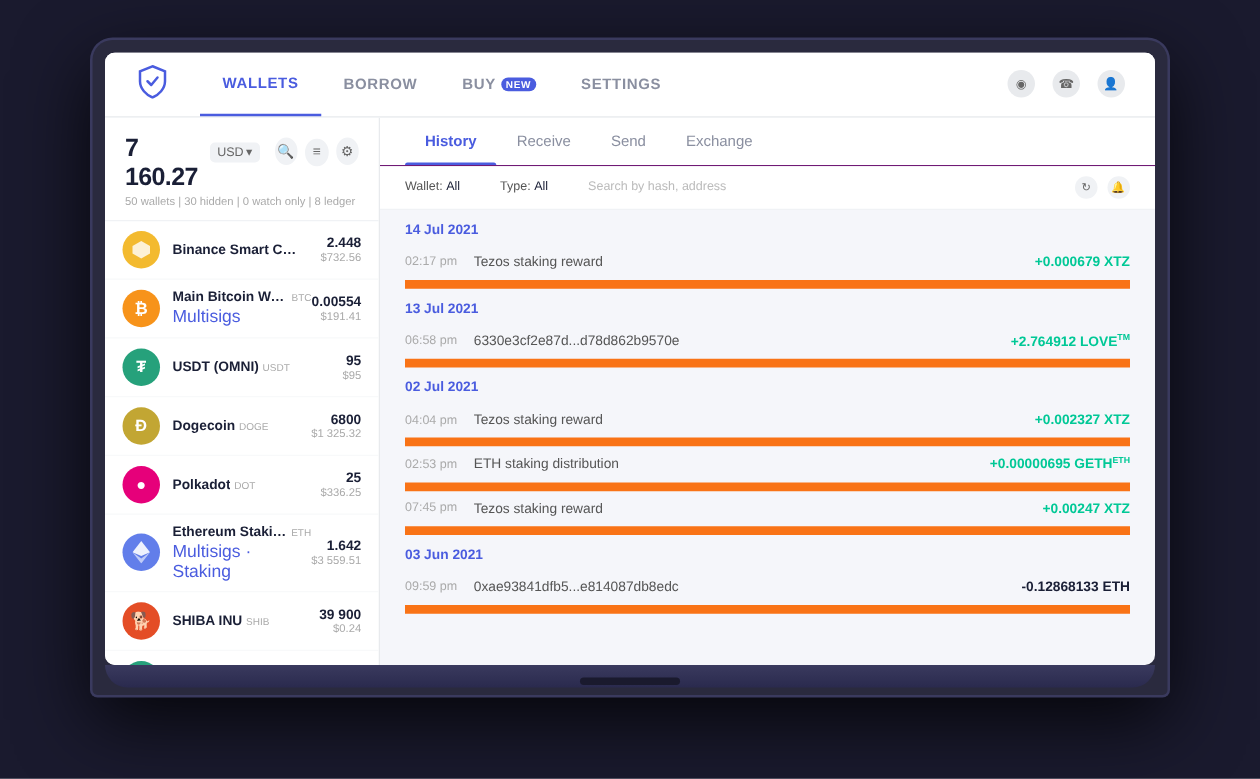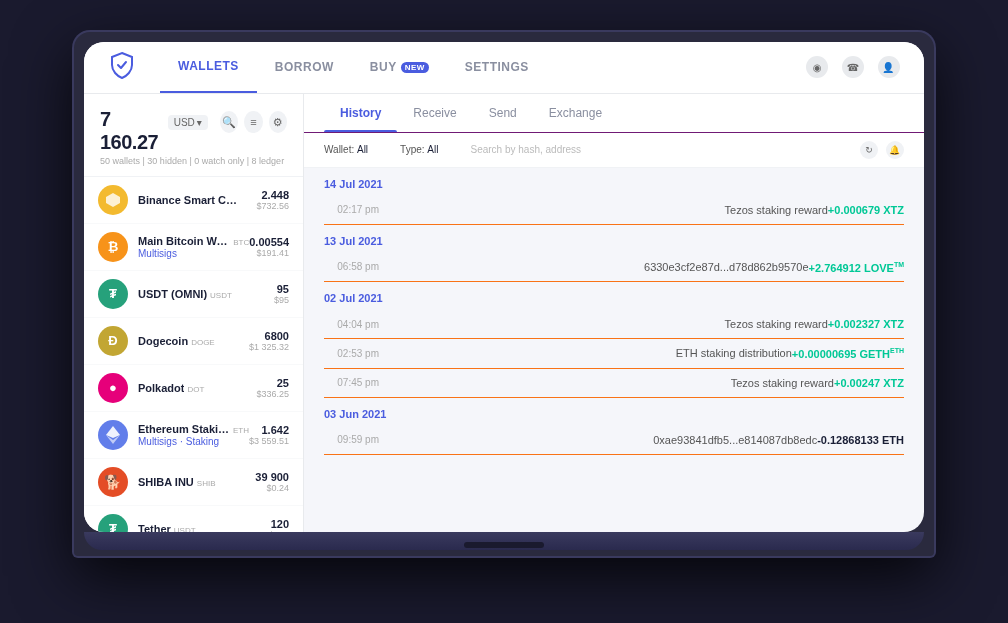--- a/index.html
+++ b/index.html
@@ -21,21 +21,21 @@
     .laptop-screen-outer {
       background: #2a2a3e;
       border-radius: 16px 16px 4px 4px;
       padding: 10px 10px 6px;
       box-shadow: 0 0 0 2px #3a3a5e, 0 20px 60px rgba(0,0,0,0.8);
       width: 100%;
     }
 
     .laptop-screen-inner {
       background: #f0f2f5;
-      border-radius: 20px;
+      border-radius: 8px;
       overflow: hidden;
       width: 100%;
       height: 490px;
     }
 
     .laptop-base {
       background: linear-gradient(180deg, #3a3a5e 0%, #2a2a4e 100%);
       height: 18px;
       border-radius: 0 0 20px 20px;
       width: 100%;
@@ -235,21 +235,21 @@
       max-width: 100px;
     }
 
     .wallet-ticker {
       font-size: 8px;
       color: #aaa;
       font-weight: 400;
     }
 
     .wallet-sub {
-      font-size: 10px;
+      font-size: 14px;
       color: #4a5cdf;
       margin-top: 1px;
     }
 
     .wallet-balance {
       text-align: right;
     }
 
     .wallet-amount {
       font-size: 11px;
@@ -357,22 +357,21 @@
       font-size: 11px;
       font-weight: 600;
       color: #4a5cdf;
       padding: 10px 0 6px;
     }
 
     .tx-row {
       display: flex;
       align-items: center;
       padding: 8px 0;
-      border-bottom: 1px solid #f97316;
-      text-align: right;
+      border-bottom: 7px solid #f97316;
     }
 
     .tx-time {
       font-size: 10px;
       color: #aaa;
       width: 55px;
       flex-shrink: 0;
     }
 
     .tx-desc {

